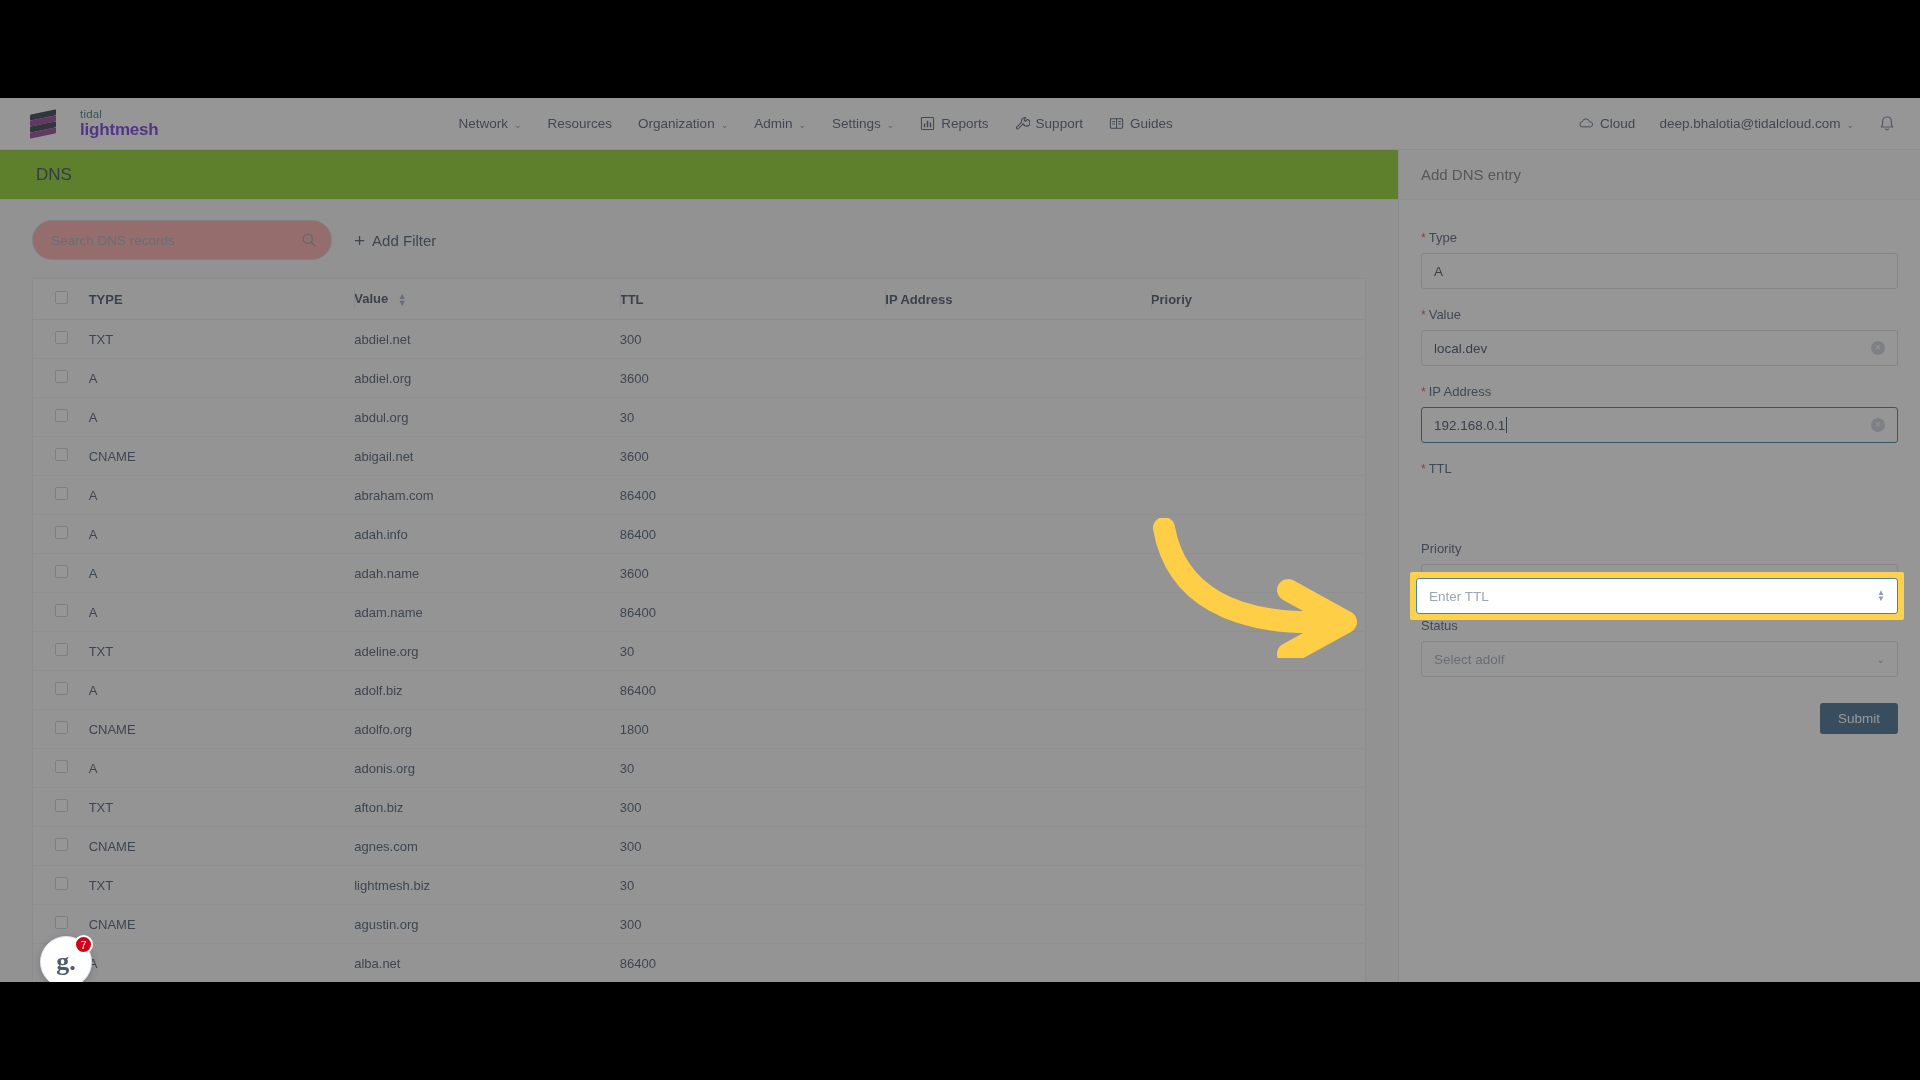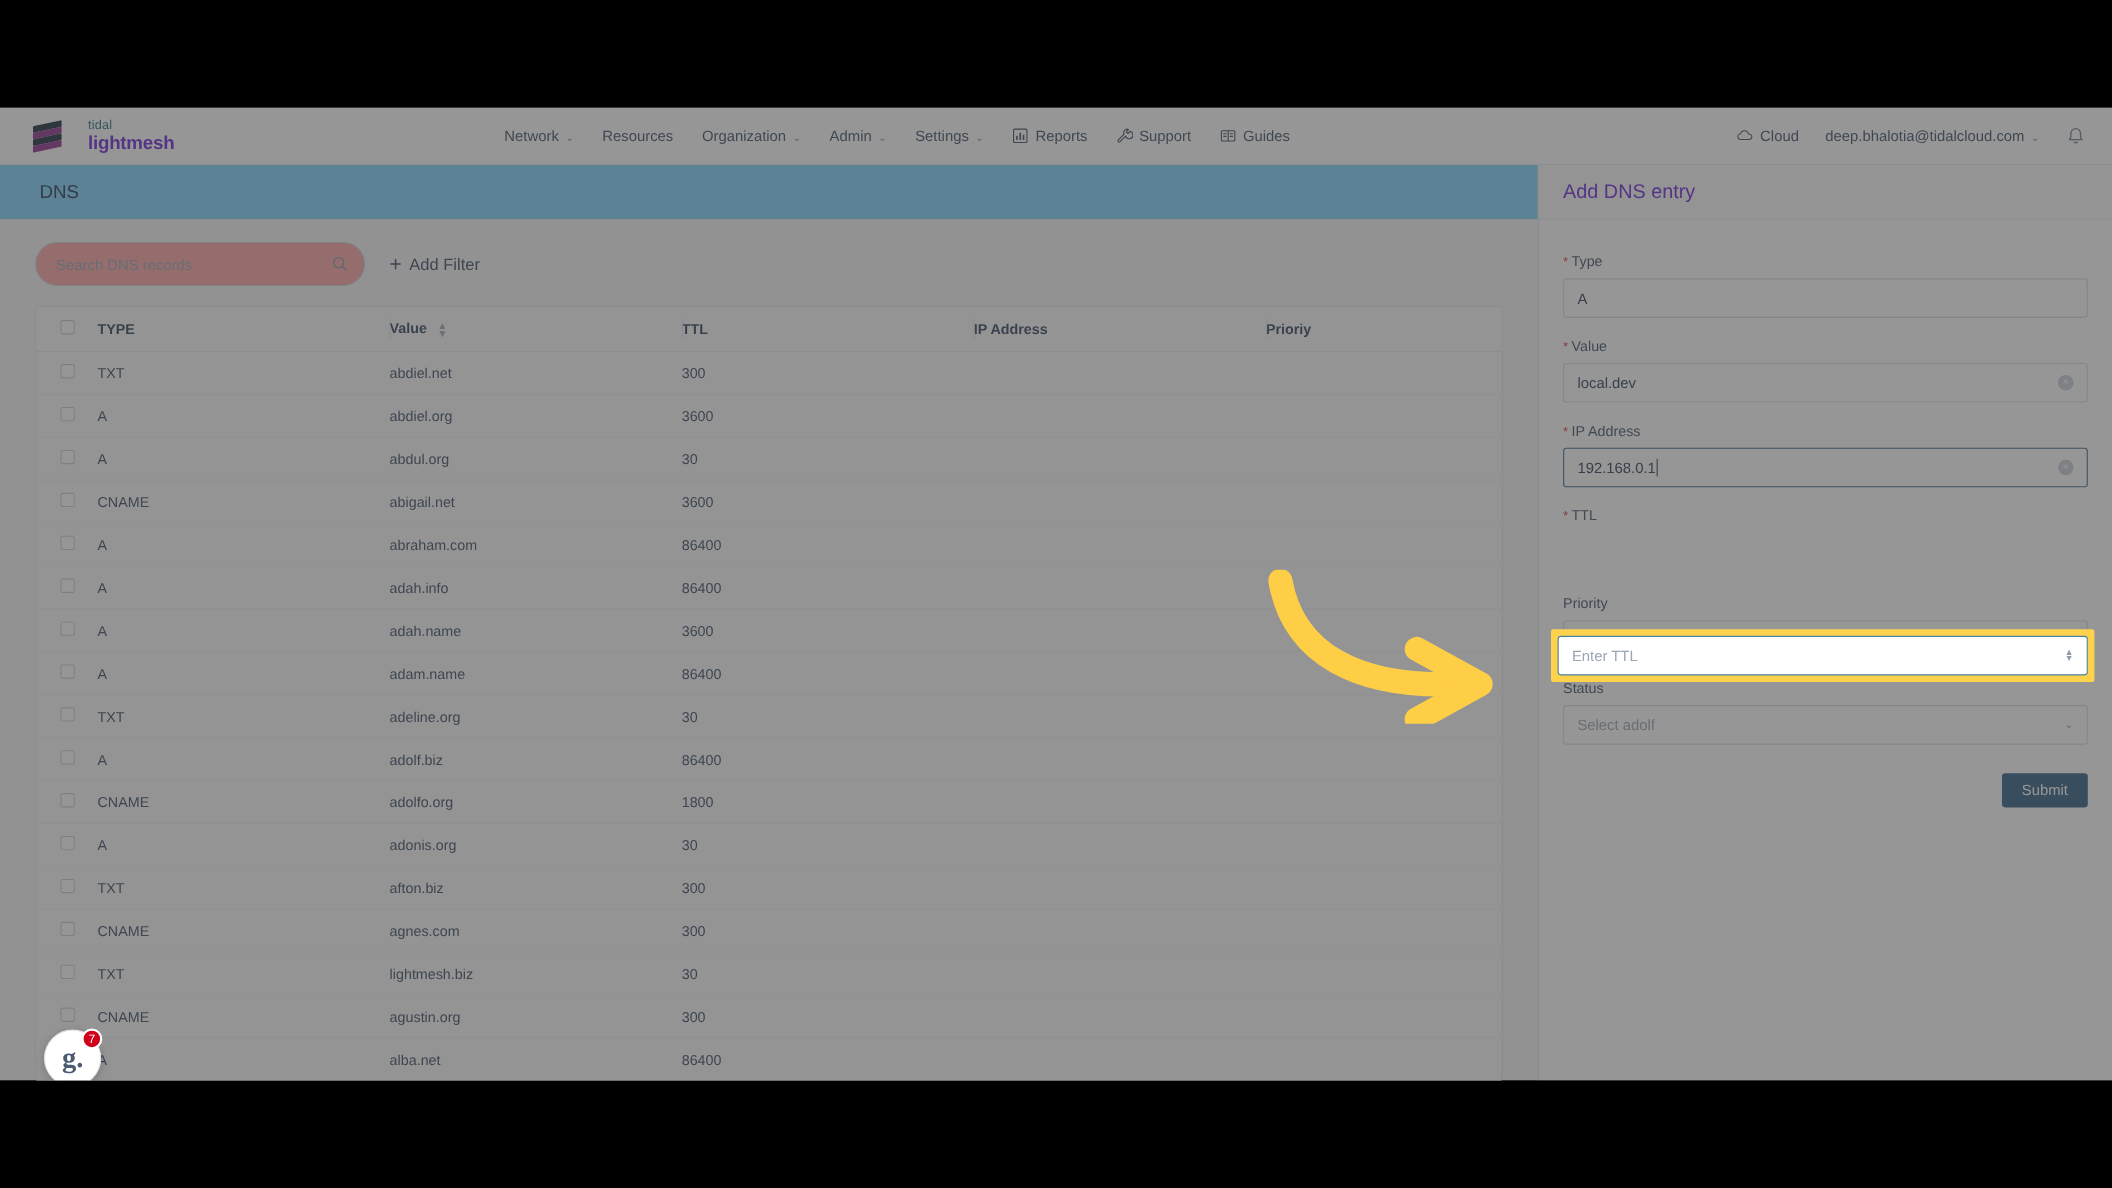--- a/index.html
+++ b/index.html
@@ -59,21 +59,21 @@
   .nav-right {
     margin-left: auto; margin-right: 24px;
     display: flex; align-items: center; gap: 24px;
   }
   .email { font-size: 13.5px; color: #3f5068; }
   .bell { width: 18px; height: 18px; color:#6b7b90; }
 
   
   .page-head {
     position: absolute; left: 0; top: 52px; width: 1398px; height: 50px;
-    background: #7dd3fc; border-bottom: 1px solid #e9ebef;
+    background: #84cc16; border-bottom: 1px solid #e9ebef;
     display: flex; align-items: center;
   }
   .page-title { margin-left: 36px; font-size: 17px; color: #28384f; }
 
   
   .toolbar {
     position: absolute; left: 32px; top: 122px;
     display: flex; align-items: center; gap: 22px;
   }
   .search-box {
@@ -156,21 +156,21 @@
   
   .drawer {
     position: absolute; right: 0; top: 52px; width: 522px; height: 832px;
     background: #ffffff; border-left: 1px solid #e2e6ec;
     z-index: 20;
   }
   .drawer-head {
     height: 50px; display: flex; align-items: center;
     border-bottom: 1px solid #eceff3; background: #fafbfc;
   }
-  .drawer-title { margin-left: 22px; font-size: 18px; color: #6d28d9; }
+  .drawer-title { margin-left: 22px; font-size: 15px; color: #737373; }
   .drawer-body { padding: 30px 22px 0 22px; }
   .fld { margin-bottom: 18px; position: relative; }
   .lbl { font-size: 13px; color: #41536c; margin-bottom: 8px; display: block; }
   .req { color: #d24a4a; margin-right: 3px; font-size: 12px; }
   .inp {
     width: 100%; height: 36px; border: 1px solid #d5dbe3; border-radius: 3px;
     background: #fff; display: flex; align-items: center; padding: 0 12px;
     font-size: 13.5px; color: #2c3e57;
   }
   .inp.focused { border: 1px solid #3c6b8a; }

